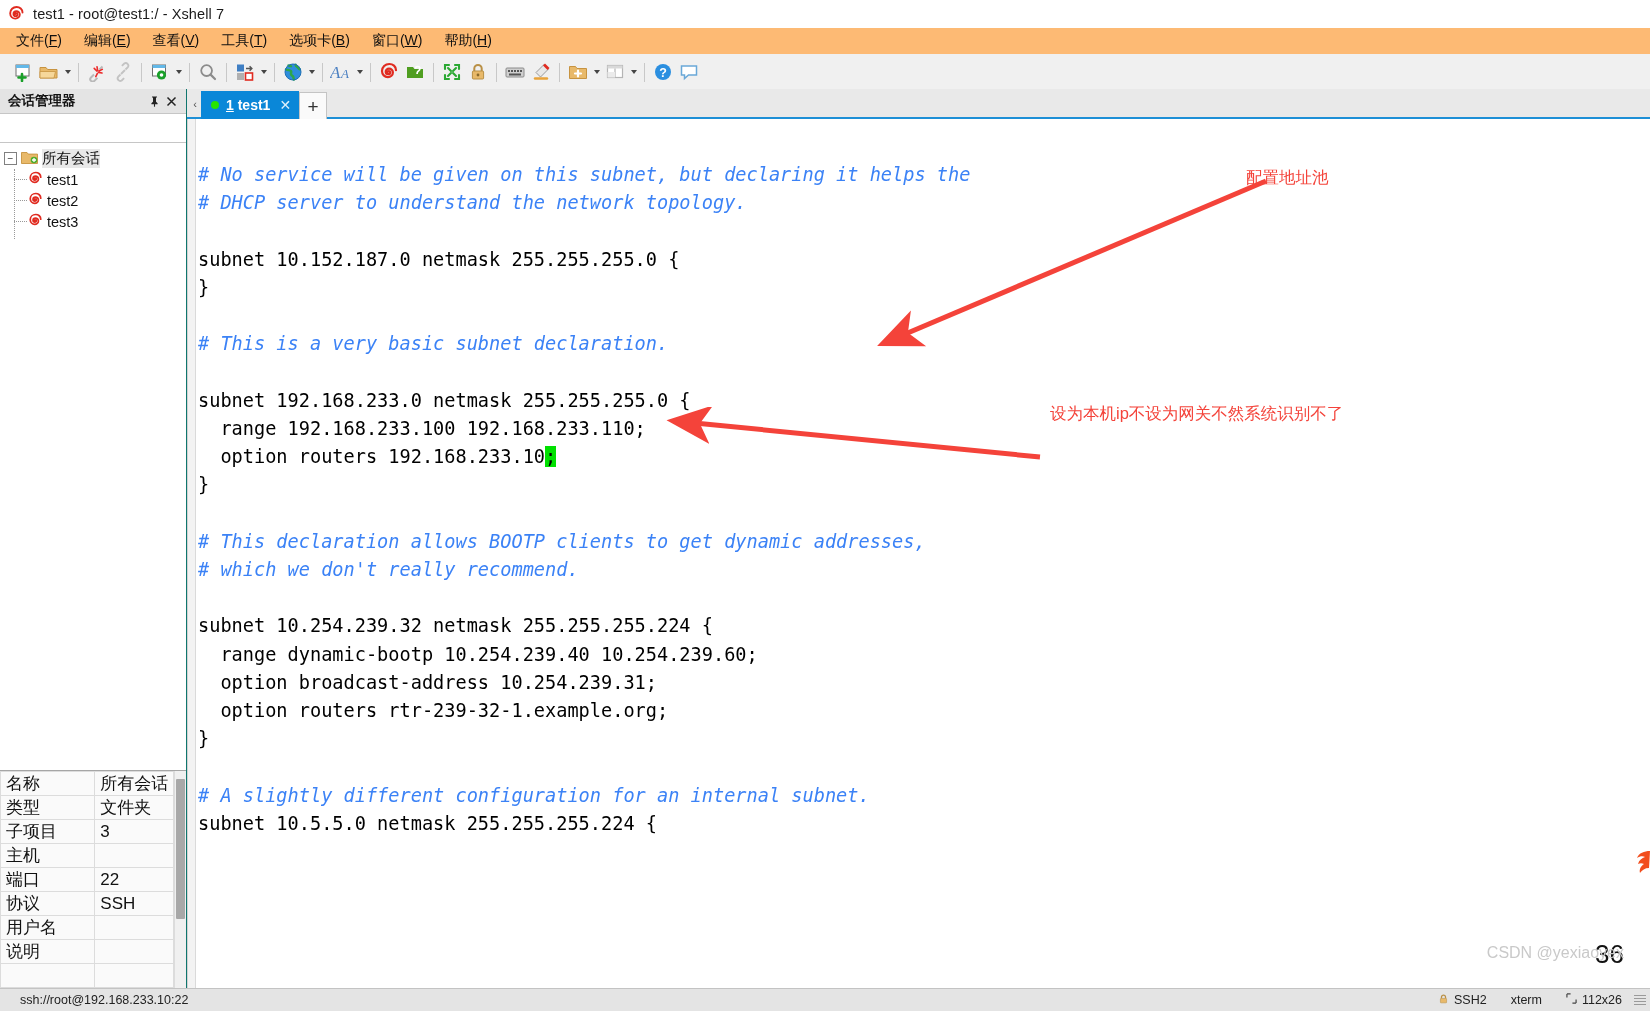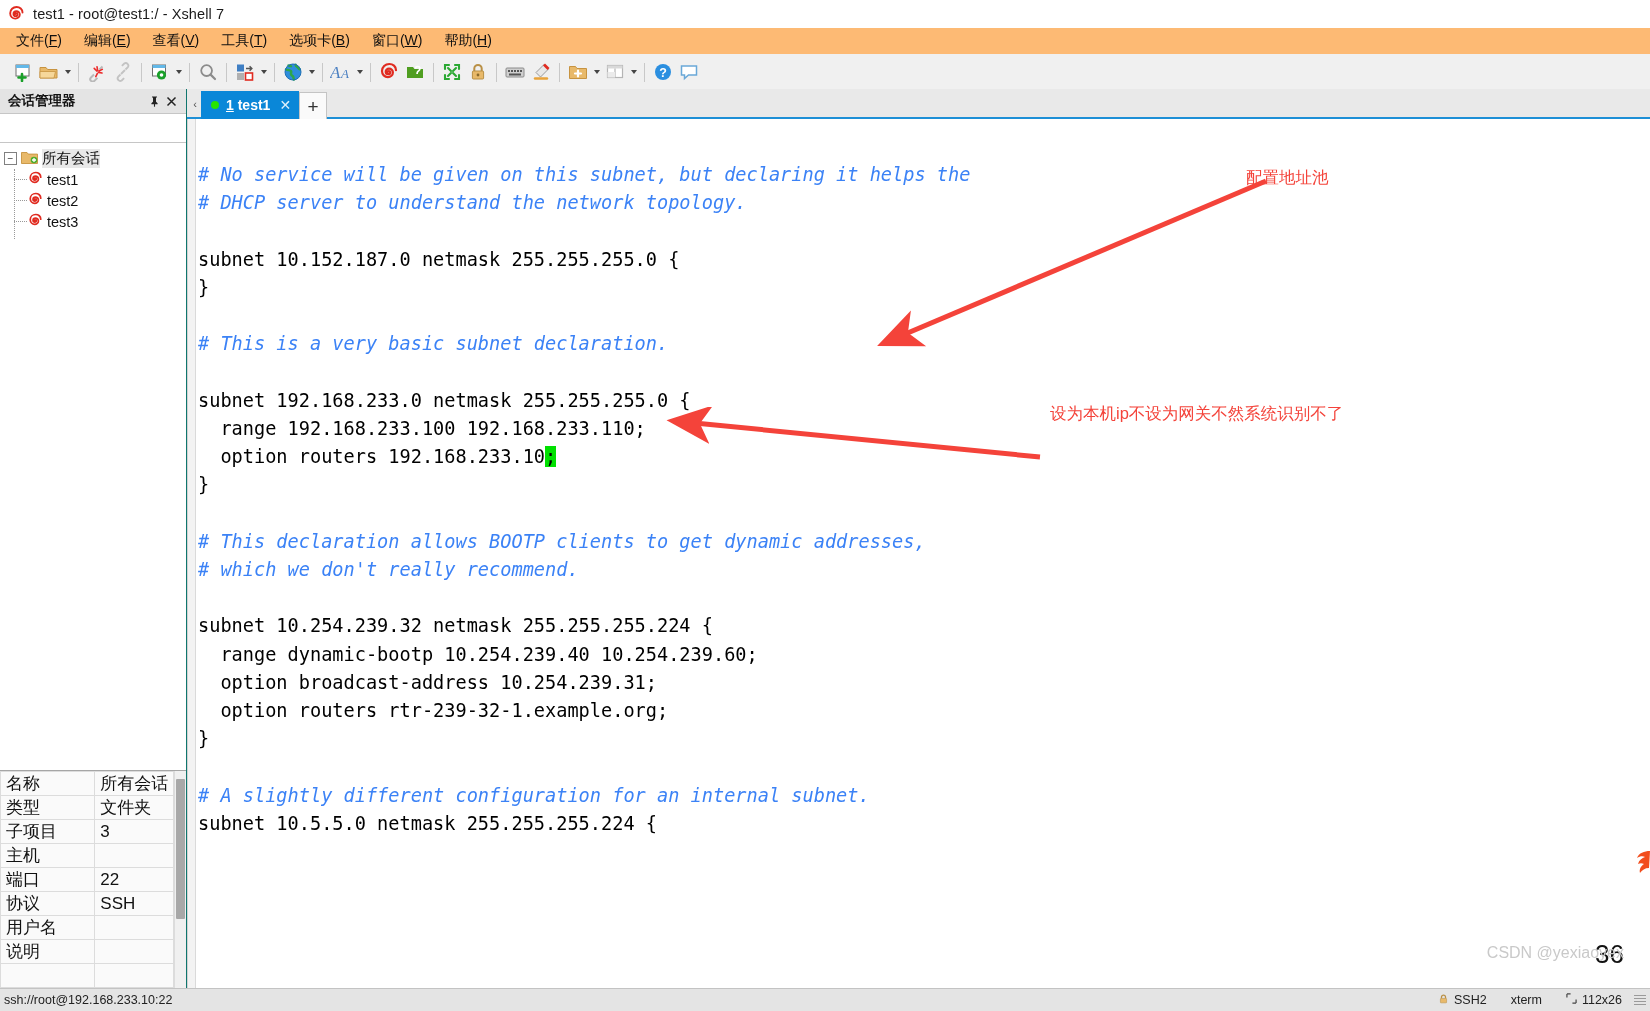--- a/index.html
+++ b/index.html
@@ -91,21 +91,21 @@
   .anno{position:absolute;color:#f4433a;font-size:16.5px;font-family:"Liberation Sans",sans-serif;white-space:nowrap;z-index:5;}
   .arrow-svg{position:absolute;z-index:4;pointer-events:none;}
 
   
   .ff{position:absolute;right:0;top:720px;width:22px;height:58px;z-index:3;}
 
   .watermark{position:absolute;right:26px;bottom:26px;font-size:16px;color:#c9c9c9;font-family:"Liberation Sans",sans-serif;z-index:6;}
 
   
   .statusbar{height:22px;background:#e4e4e4;border-top:1px solid #c3c3c3;display:flex;align-items:center;font-size:12.5px;color:#222;flex:0 0 auto;}
-  .sb-left{width:186px;flex:0 0 186px;padding-left:4px;white-space:nowrap;overflow:hidden;}
+  .sb-left{width:186px;flex:0 0 186px;padding-left:20px;white-space:nowrap;overflow:hidden;}
   .sb-spacer{flex:1 1 auto;}
   .sb-cell{display:flex;align-items:center;gap:5px;padding:0 12px;white-space:nowrap;}
   .sb-grip{width:12px;display:flex;flex-direction:column;gap:2px;padding-right:4px;}
   .sb-grip i{height:1px;background:#9a9a9a;display:block;}
 </style>
 </head>
 <body>
 
 <div class="app">
 

